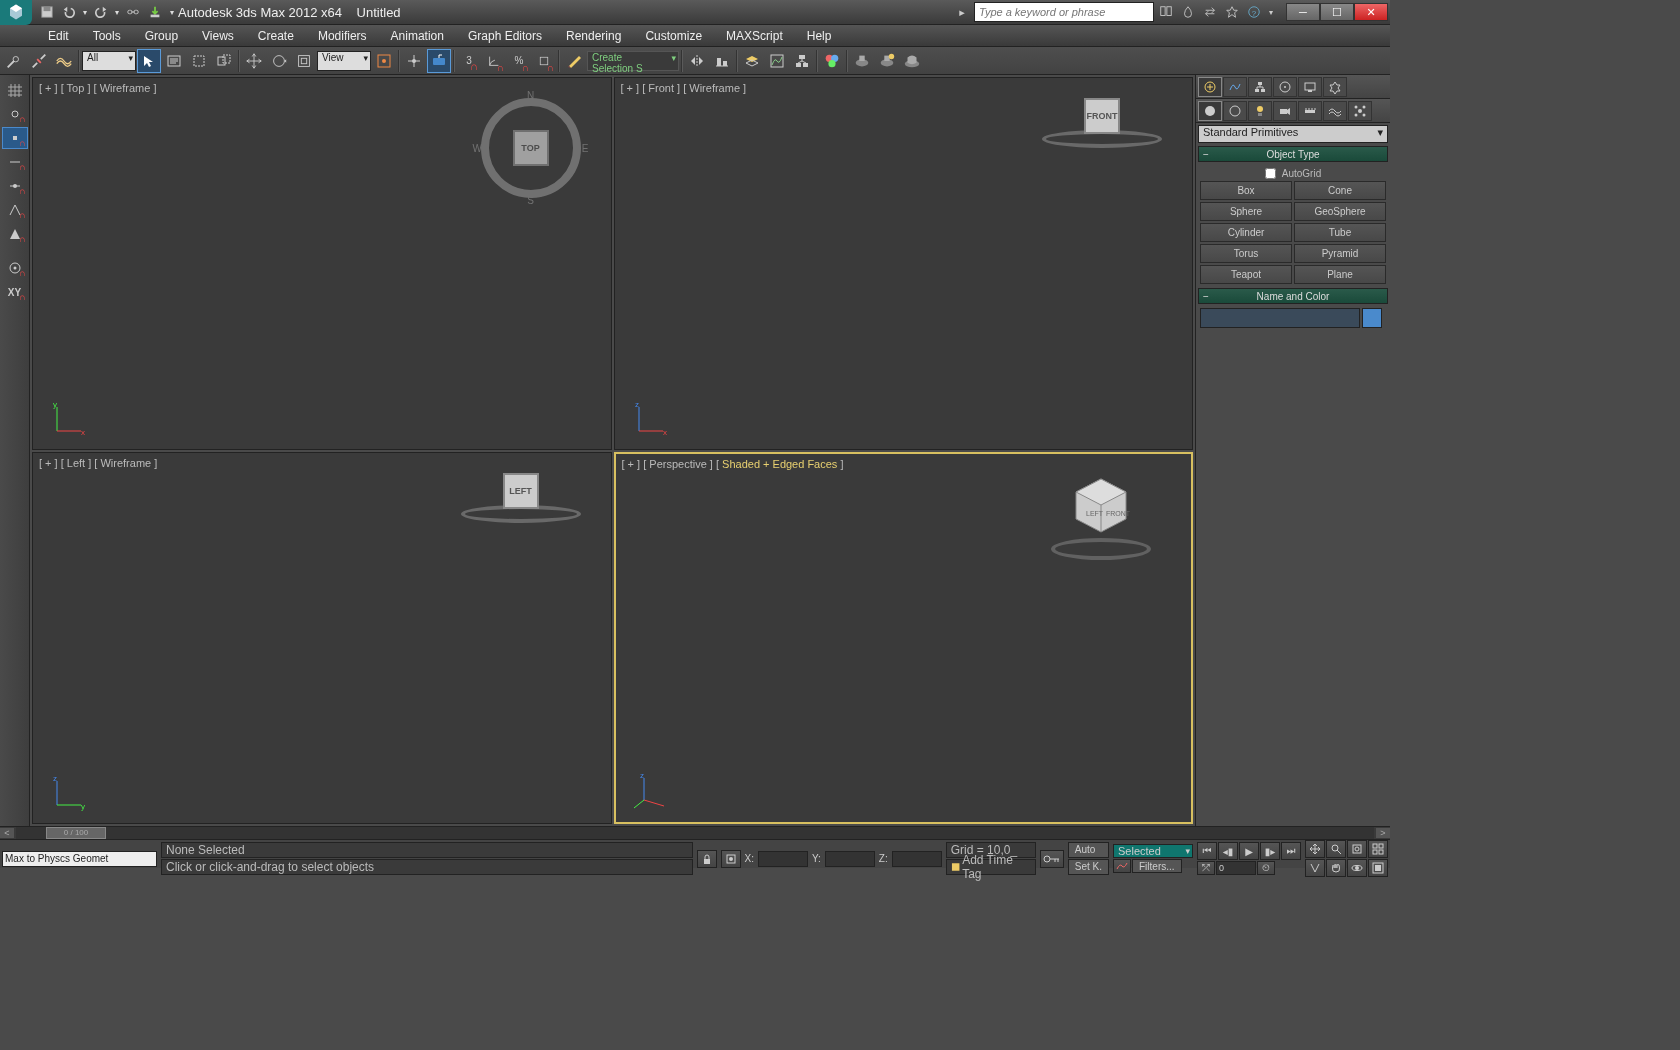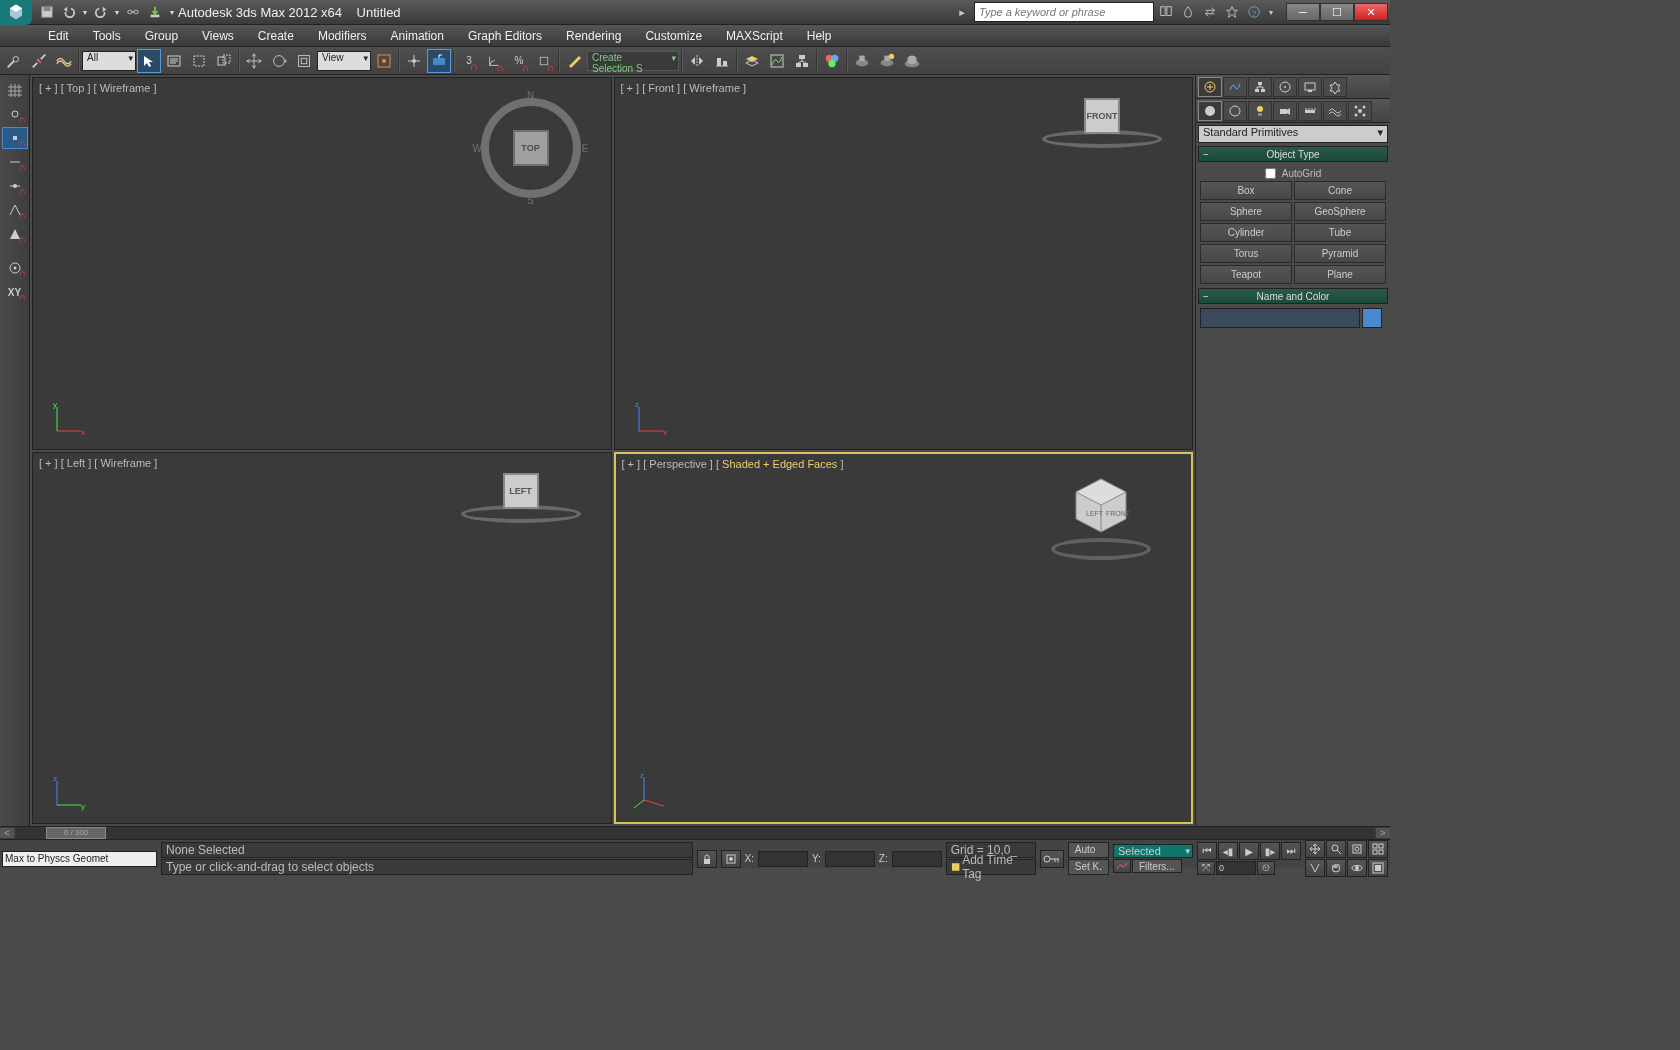--- a/index.html
+++ b/index.html
@@ -630,21 +630,21 @@
     <div class="ts-btn">&lt;</div>
     <div class="ts-track">
       <div class="ts-handle">0 / 100</div>
     </div>
     <div class="ts-btn">&gt;</div>
   </div>
   <div class="statusrow">
     <div class="macro-box">Max to Physcs Geomet</div>
     <div style="display:flex;flex-direction:column;gap:1px;flex:1;">
       <div class="status-seg" style="width:100%;">None Selected</div>
-      <div class="status-seg prompt" style="width:100%;">Type or click-and-drag to select objects</div>
+      <div class="status-seg prompt" style="width:100%;">Click or click-and-drag to select objects</div>
     </div>
     <div class="anim-btn">
           <svg width="12" height="12" viewBox="0 0 12 12">
             <rect x="3" y="6" width="6" height="5" fill="#ccc"></rect>
             <path d="M4 6v-2a2 2 0 0 1 4 0v2" fill="none" stroke="#ccc"></path>
           </svg>
         </div>
     <div class="anim-btn">
           <svg width="12" height="12" viewBox="0 0 12 12">
             <rect x="2" y="2" width="8" height="8" fill="none" stroke="#ccc"></rect>

